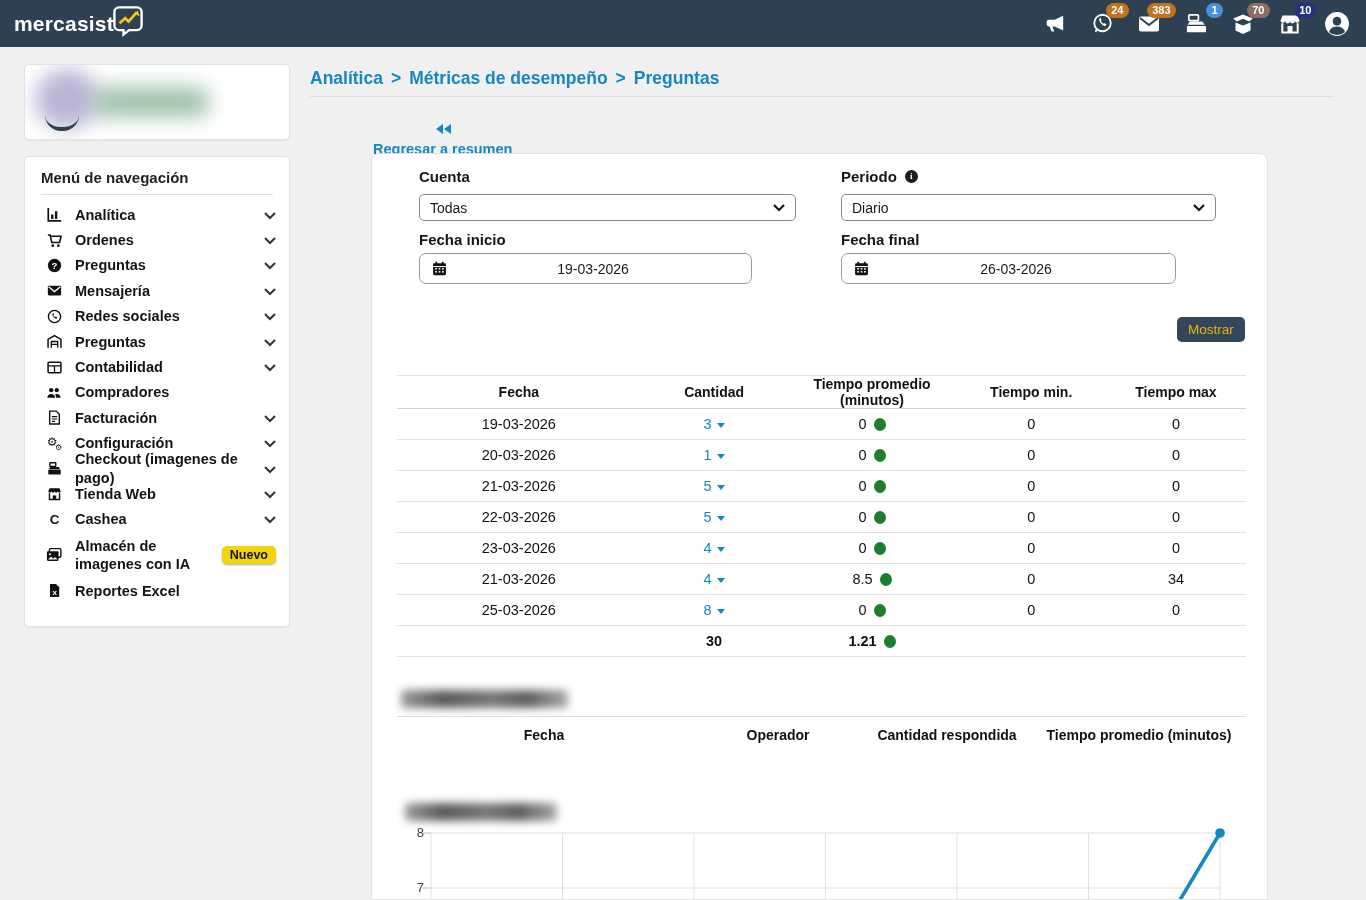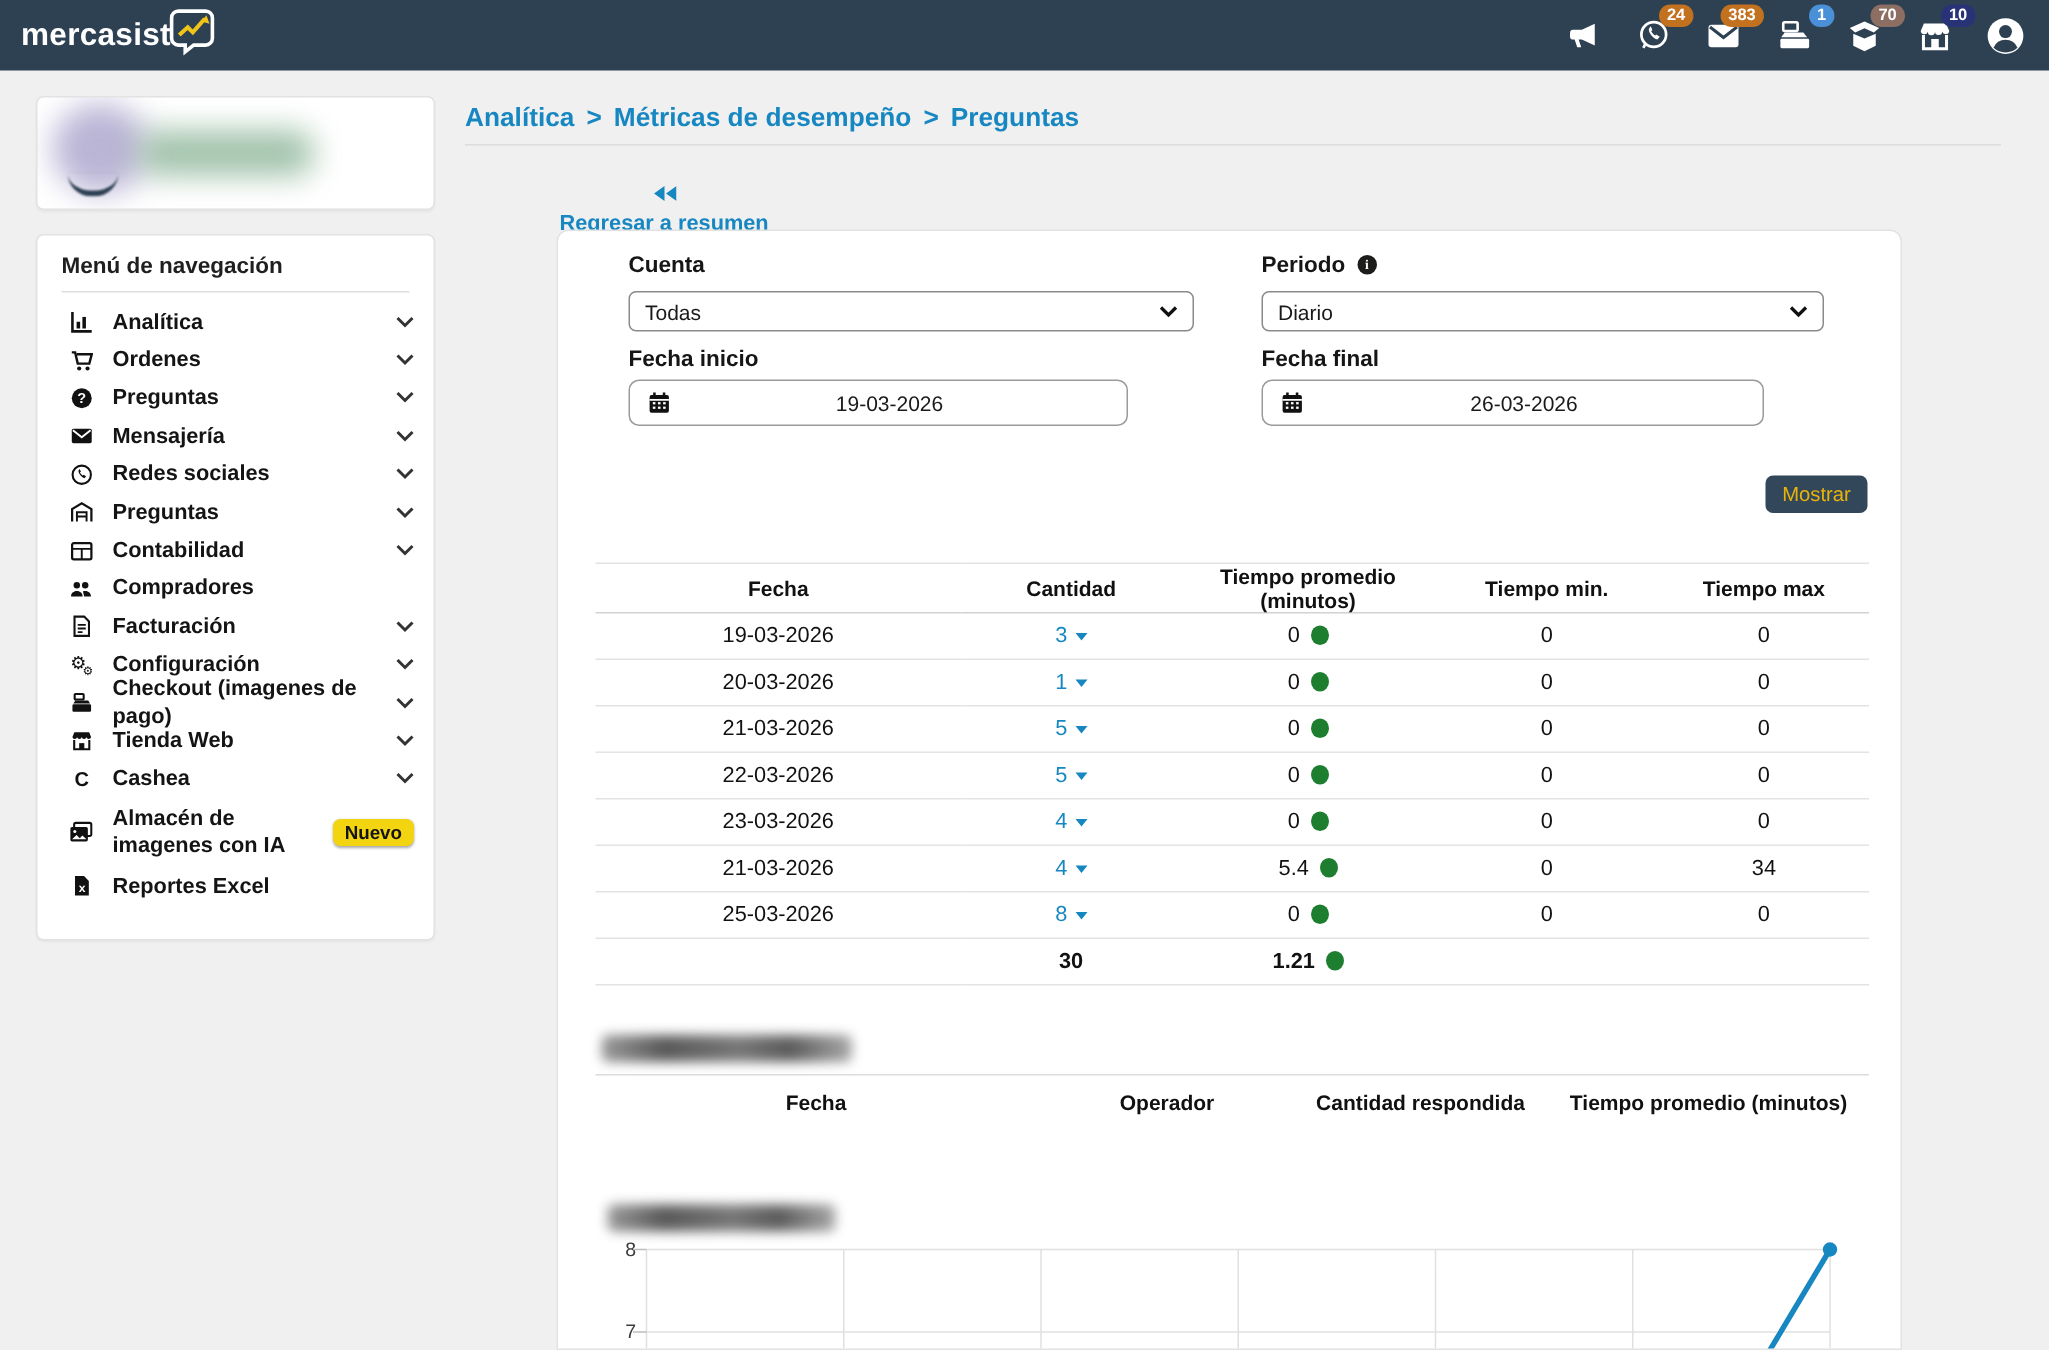--- a/index.html
+++ b/index.html
@@ -483,21 +483,21 @@
         <tr>
           <td>23-03-2026</td>
           <td><a class="qty-link"><span>4</span><i class="caret"></i></a></td>
           <td><span>0</span><i class="gdot" style="background: rgb(30, 126, 47);"></i></td>
           <td>0</td>
           <td>0</td>
         </tr>
         <tr>
           <td>21-03-2026</td>
           <td><a class="qty-link"><span>4</span><i class="caret"></i></a></td>
-          <td><span>5.4</span><i class="gdot" style="background: rgb(30, 126, 47);"></i></td>
+          <td><span>8.5</span><i class="gdot" style="background: rgb(30, 126, 47);"></i></td>
           <td>0</td>
           <td>34</td>
         </tr>
         <tr>
           <td>25-03-2026</td>
           <td><a class="qty-link"><span>8</span><i class="caret"></i></a></td>
           <td><span>0</span><i class="gdot" style="background: rgb(30, 126, 47);"></i></td>
           <td>0</td>
           <td>0</td>
         </tr>

